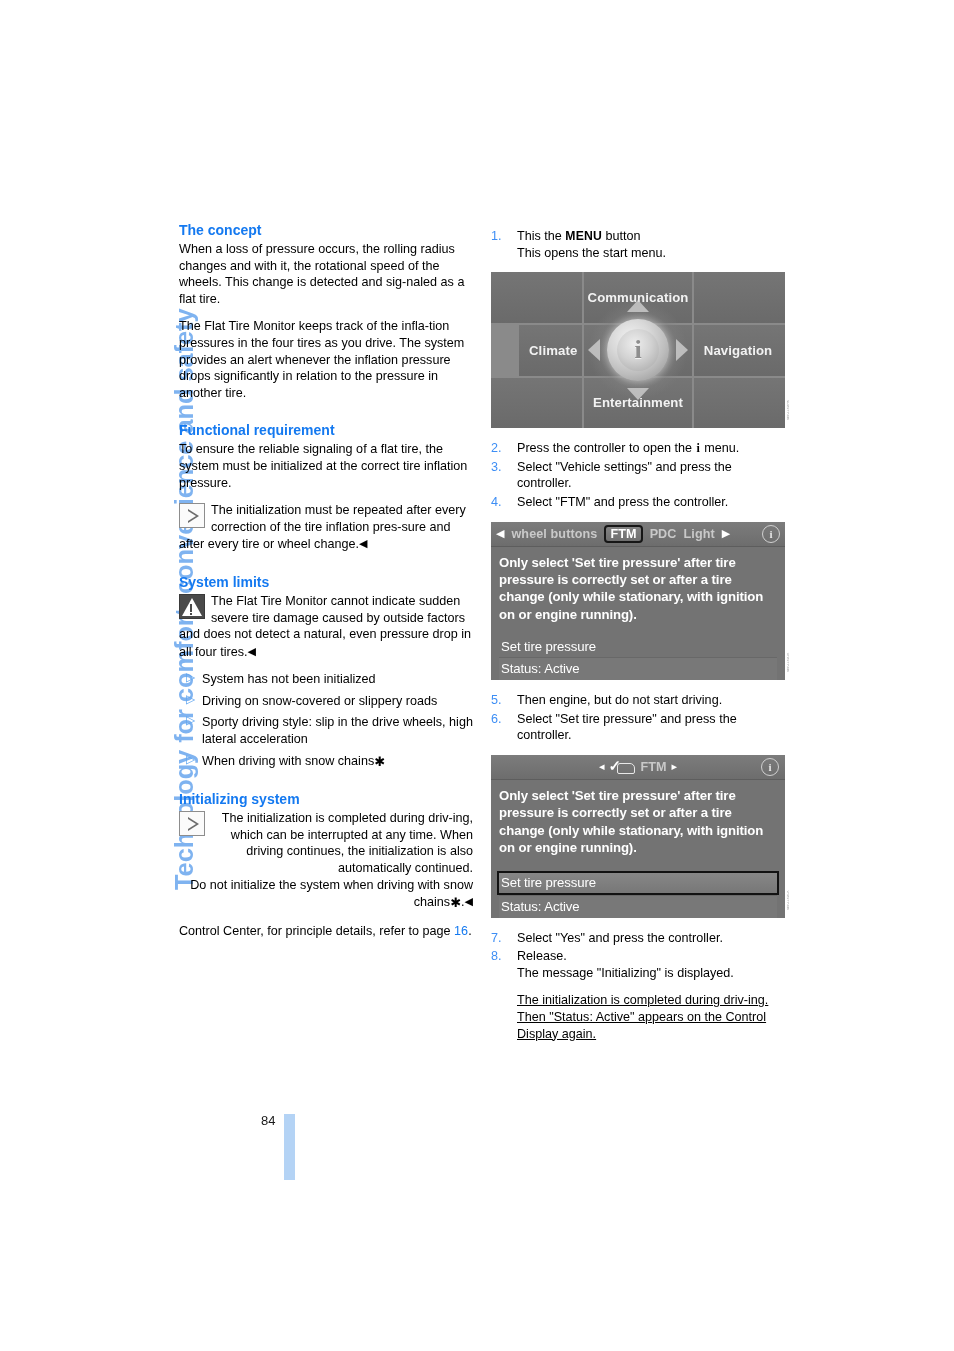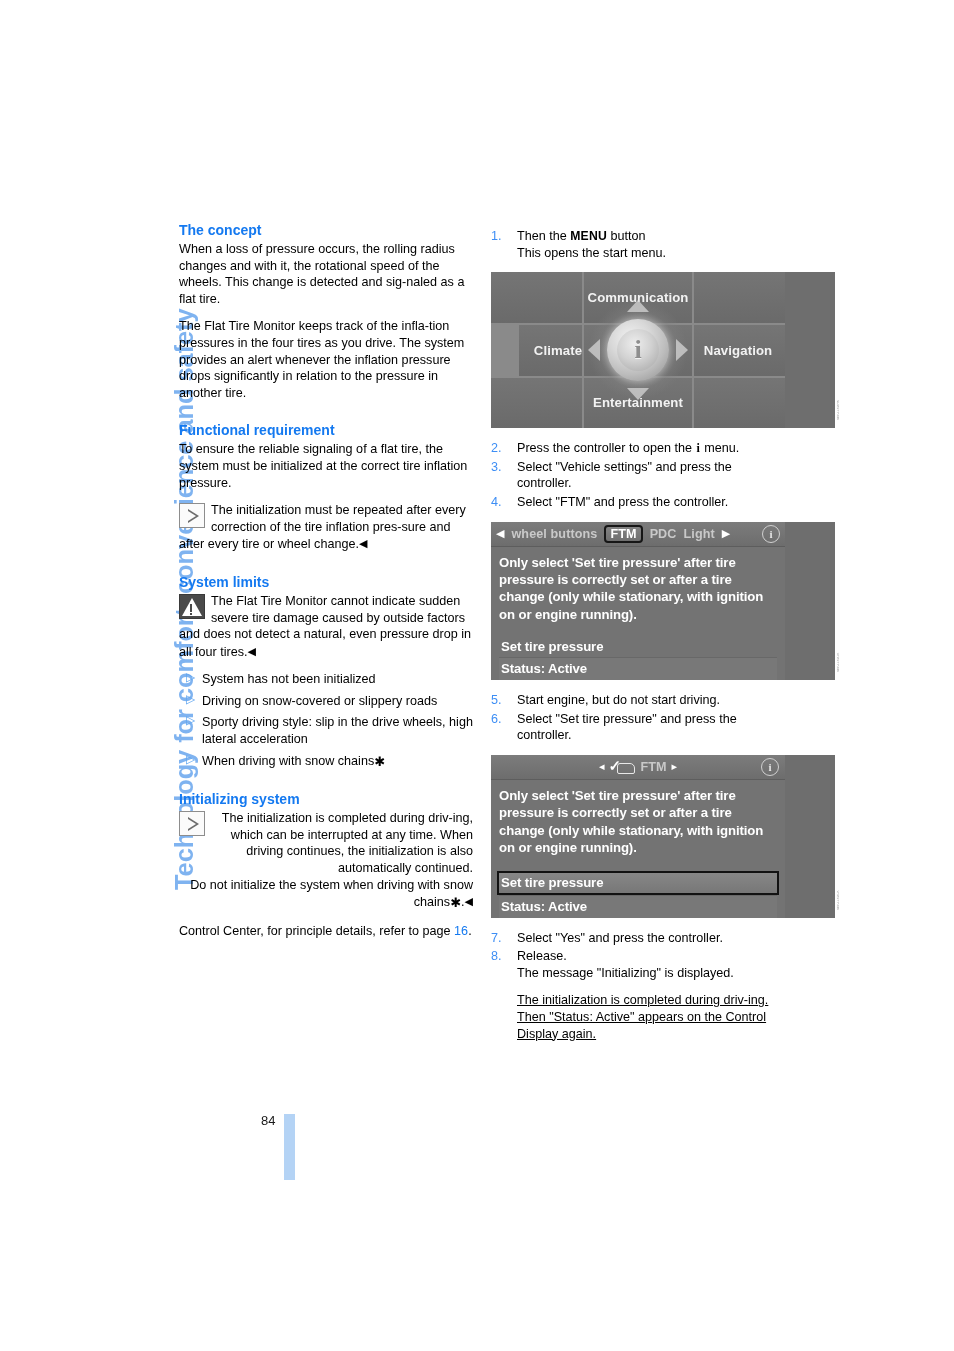--- a/index.html
+++ b/index.html
@@ -231,21 +231,21 @@
   }
   .step-gap {
     display: block;
     margin-top: 11px;
     text-decoration: underline;
   }
 
   
   .shot {
     position: relative;
-    width: 344px;
+    width: 294px;
     background: #6e6e6e;
     margin: 11px 0 12px 0;
   }
   .shot-watermark {
     position: absolute;
     right: -10px;
     bottom: 8px;
     width: 8px;
     font-size: 3.2px;
     line-height: 3.4px;
@@ -271,21 +271,21 @@
   .sm-cell {
     background: linear-gradient(180deg, #757575 0%, #6a6a6a 100%);
     display: flex;
     align-items: center;
     justify-content: center;
     color: #f2f2f2;
     font-size: 13.2px;
     font-weight: bold;
     letter-spacing: 0.1px;
   }
-  .sm-cell.left-label { justify-content: flex-end; padding-left: 4px; margin-left: 28px; }
+  .sm-cell.left-label { justify-content: flex-start; padding-left: 10px; margin-left: 28px; }
   .sm-cell.right-label { justify-content: flex-start; padding-left: 10px; }
   .sm-center-wrap {
     position: absolute;
     left: 50%;
     top: 50%;
     transform: translate(-50%, -50%);
     width: 104px;
     height: 104px;
     pointer-events: none;
   }
@@ -441,21 +441,21 @@
     color: #ffffff;
     font-size: 13.2px;
     line-height: 17.4px;
     font-weight: bold;
     letter-spacing: -0.1px;
     margin: 0 0 14px 0;
   }
   .ftm-row {
     color: #ffffff;
     font-size: 13.2px;
-    font-weight: bold;
+    font-weight: normal;
     padding: 2px 2px 3px 2px;
     letter-spacing: -0.1px;
   }
   .ftm-row.sel {
     border: 2px solid #121212;
     background: linear-gradient(180deg, #878787 0%, #777777 100%);
     margin: 0 -2px 0 -2px;
   }
   .ftm-row.status {
     background: #787878;
@@ -553,21 +553,21 @@
 
     <p class="body"><span>Control Center, for principle details, refer to page </span><span class="link">16</span><span>.</span></p>
 
   </div>
 
   <div class="col-right">
 
     <ol class="steps">
       <li>
         <span class="num">1.</span>
-        <span>Then the </span><span class="menu-word">MENU</span><span> button</span>
+        <span>This the </span><span class="menu-word">MENU</span><span> button</span>
         <span class="step-sub">This opens the start menu.</span>
       </li>
     </ol>
 
     <div class="shot">
       <div class="startmenu">
         <div class="sm-cell"></div>
         <div class="sm-cell">
           <span>Communication</span>
         </div>
@@ -633,21 +633,21 @@
           <div class="ftm-row">Set tire pressure</div>
           <div class="ftm-row status">Status: Active</div>
         </div>
       </div>
       <div class="shot-watermark">MNO1SDJK</div>
     </div>
 
     <ol class="steps">
       <li>
         <span class="num">5.</span>
-        <span>Start engine, but do not start driving.</span>
+        <span>Then engine, but do not start driving.</span>
       </li>
       <li>
         <span class="num">6.</span>
         <span>Select "Set tire pressure" and press the controller.</span>
       </li>
     </ol>
 
     <div class="shot">
       <div class="ftm">
         <div class="ftm-bar centered">

